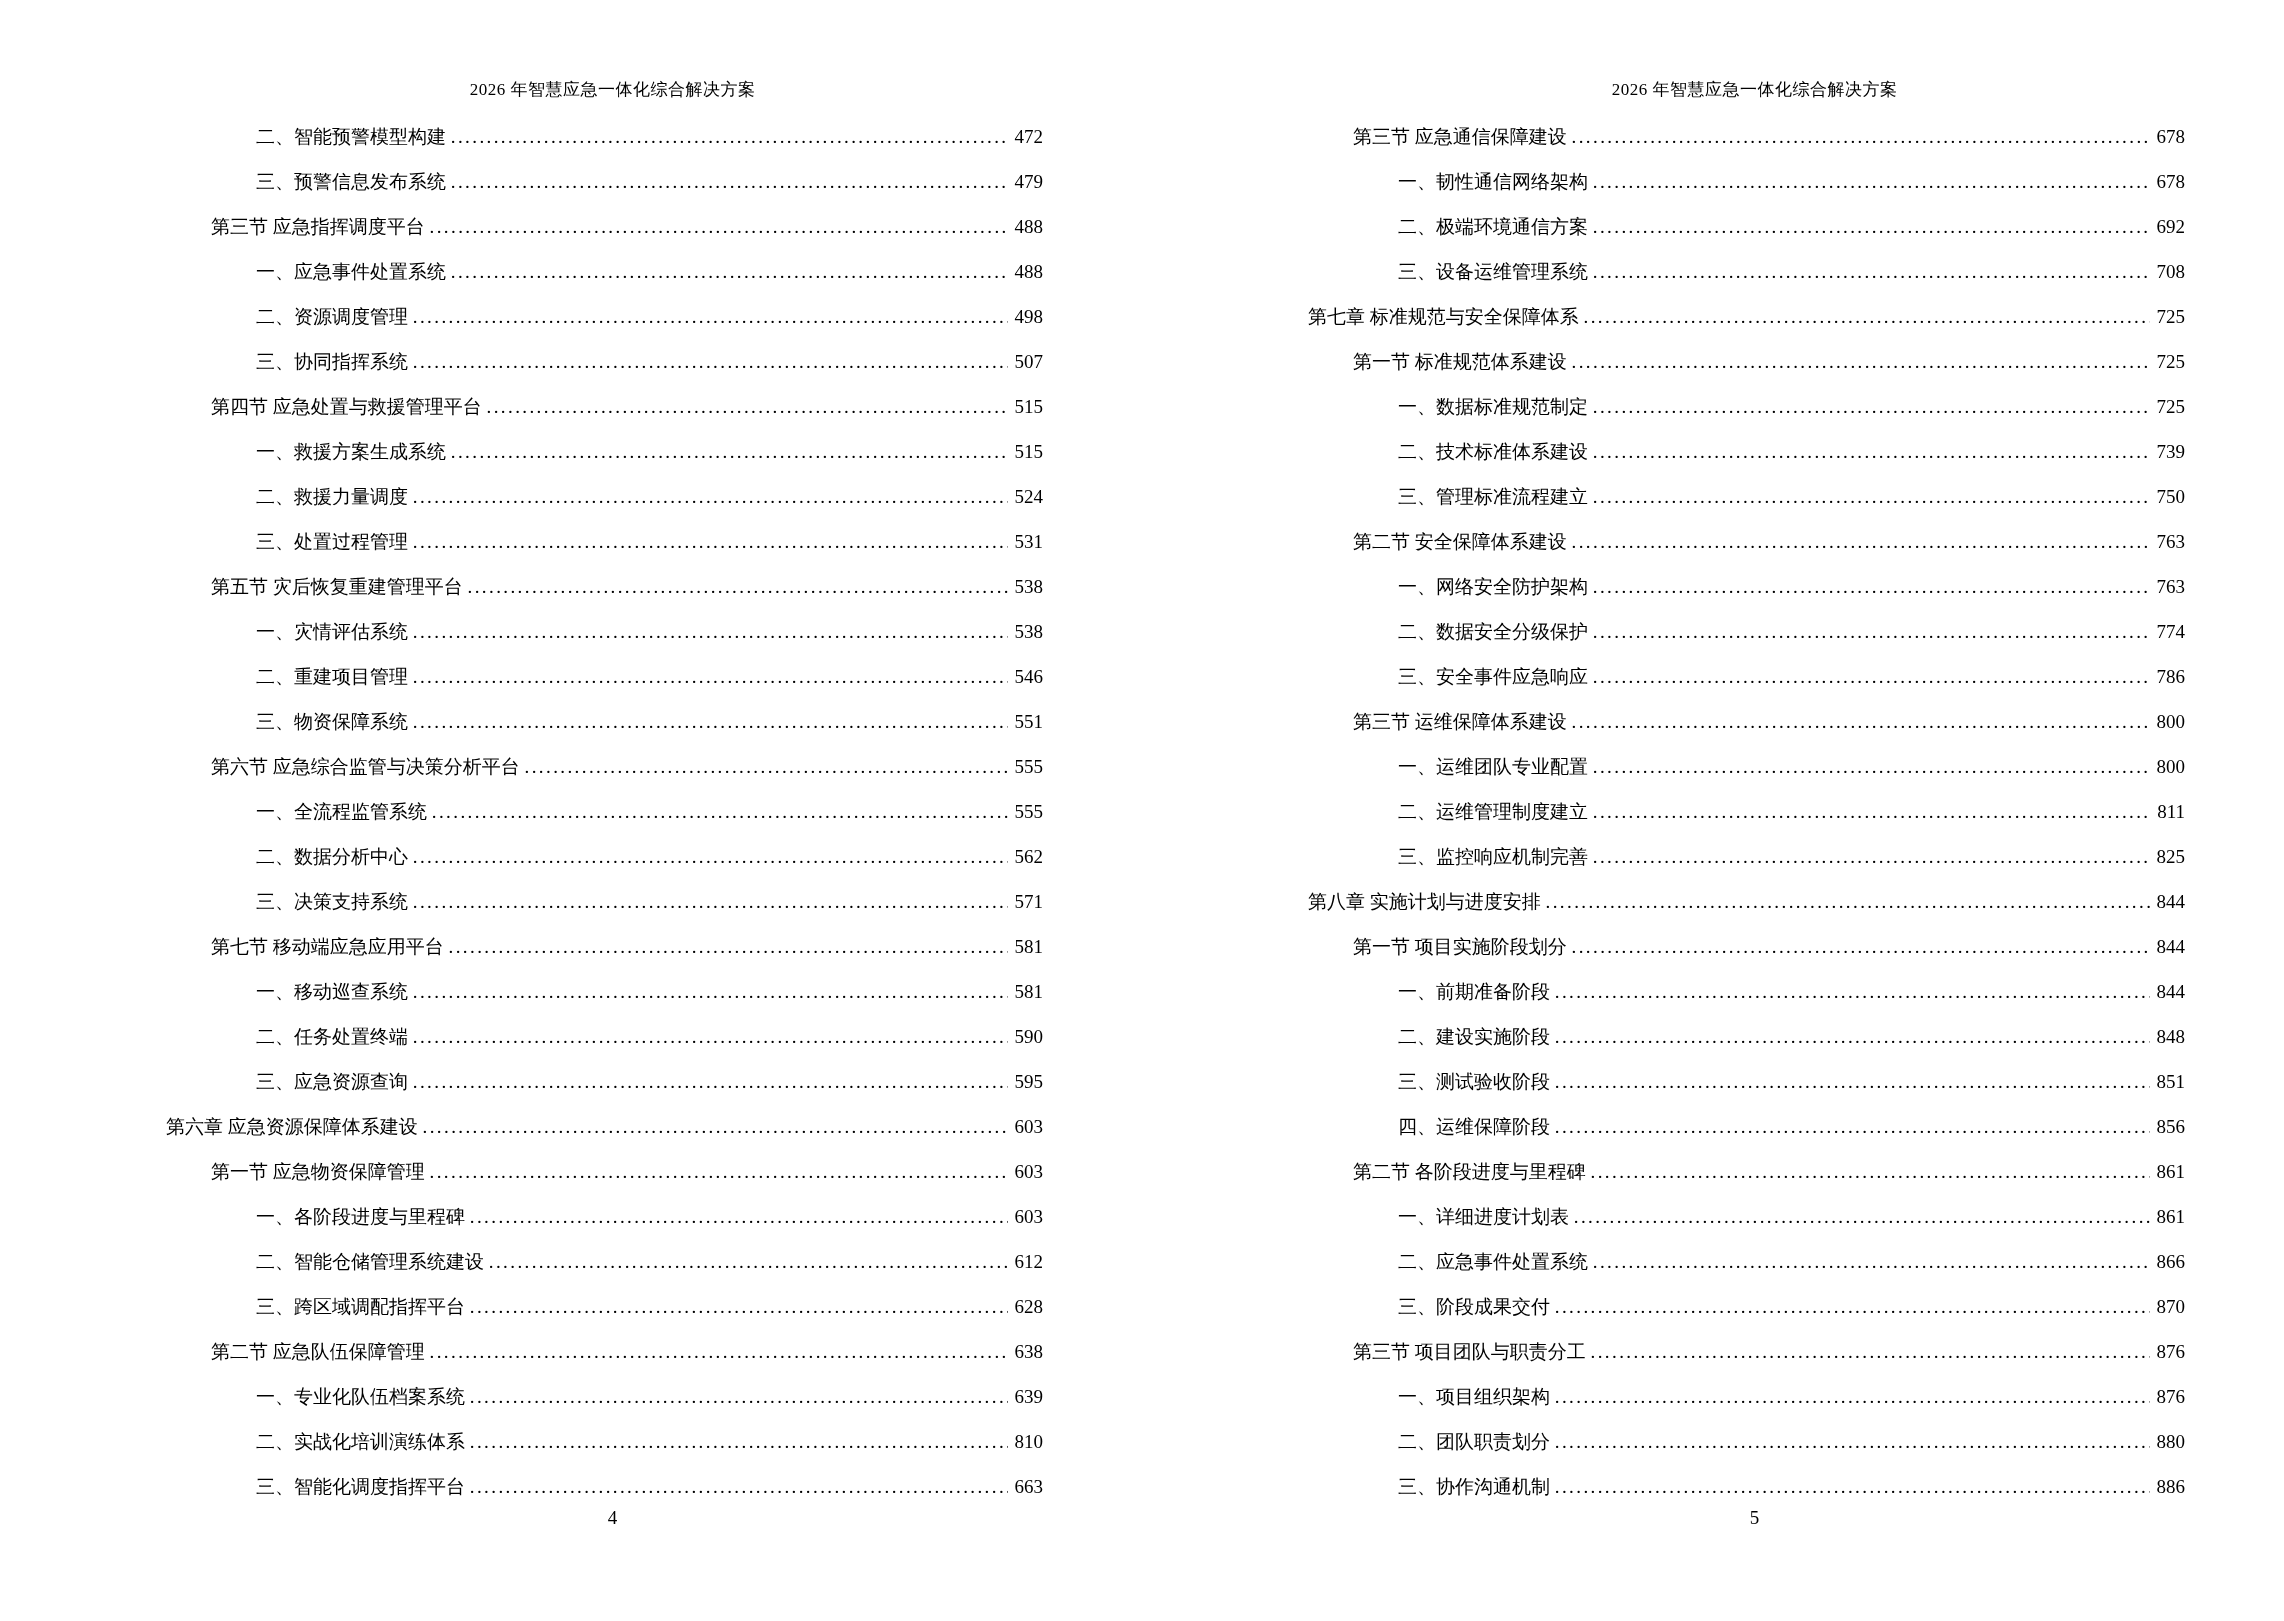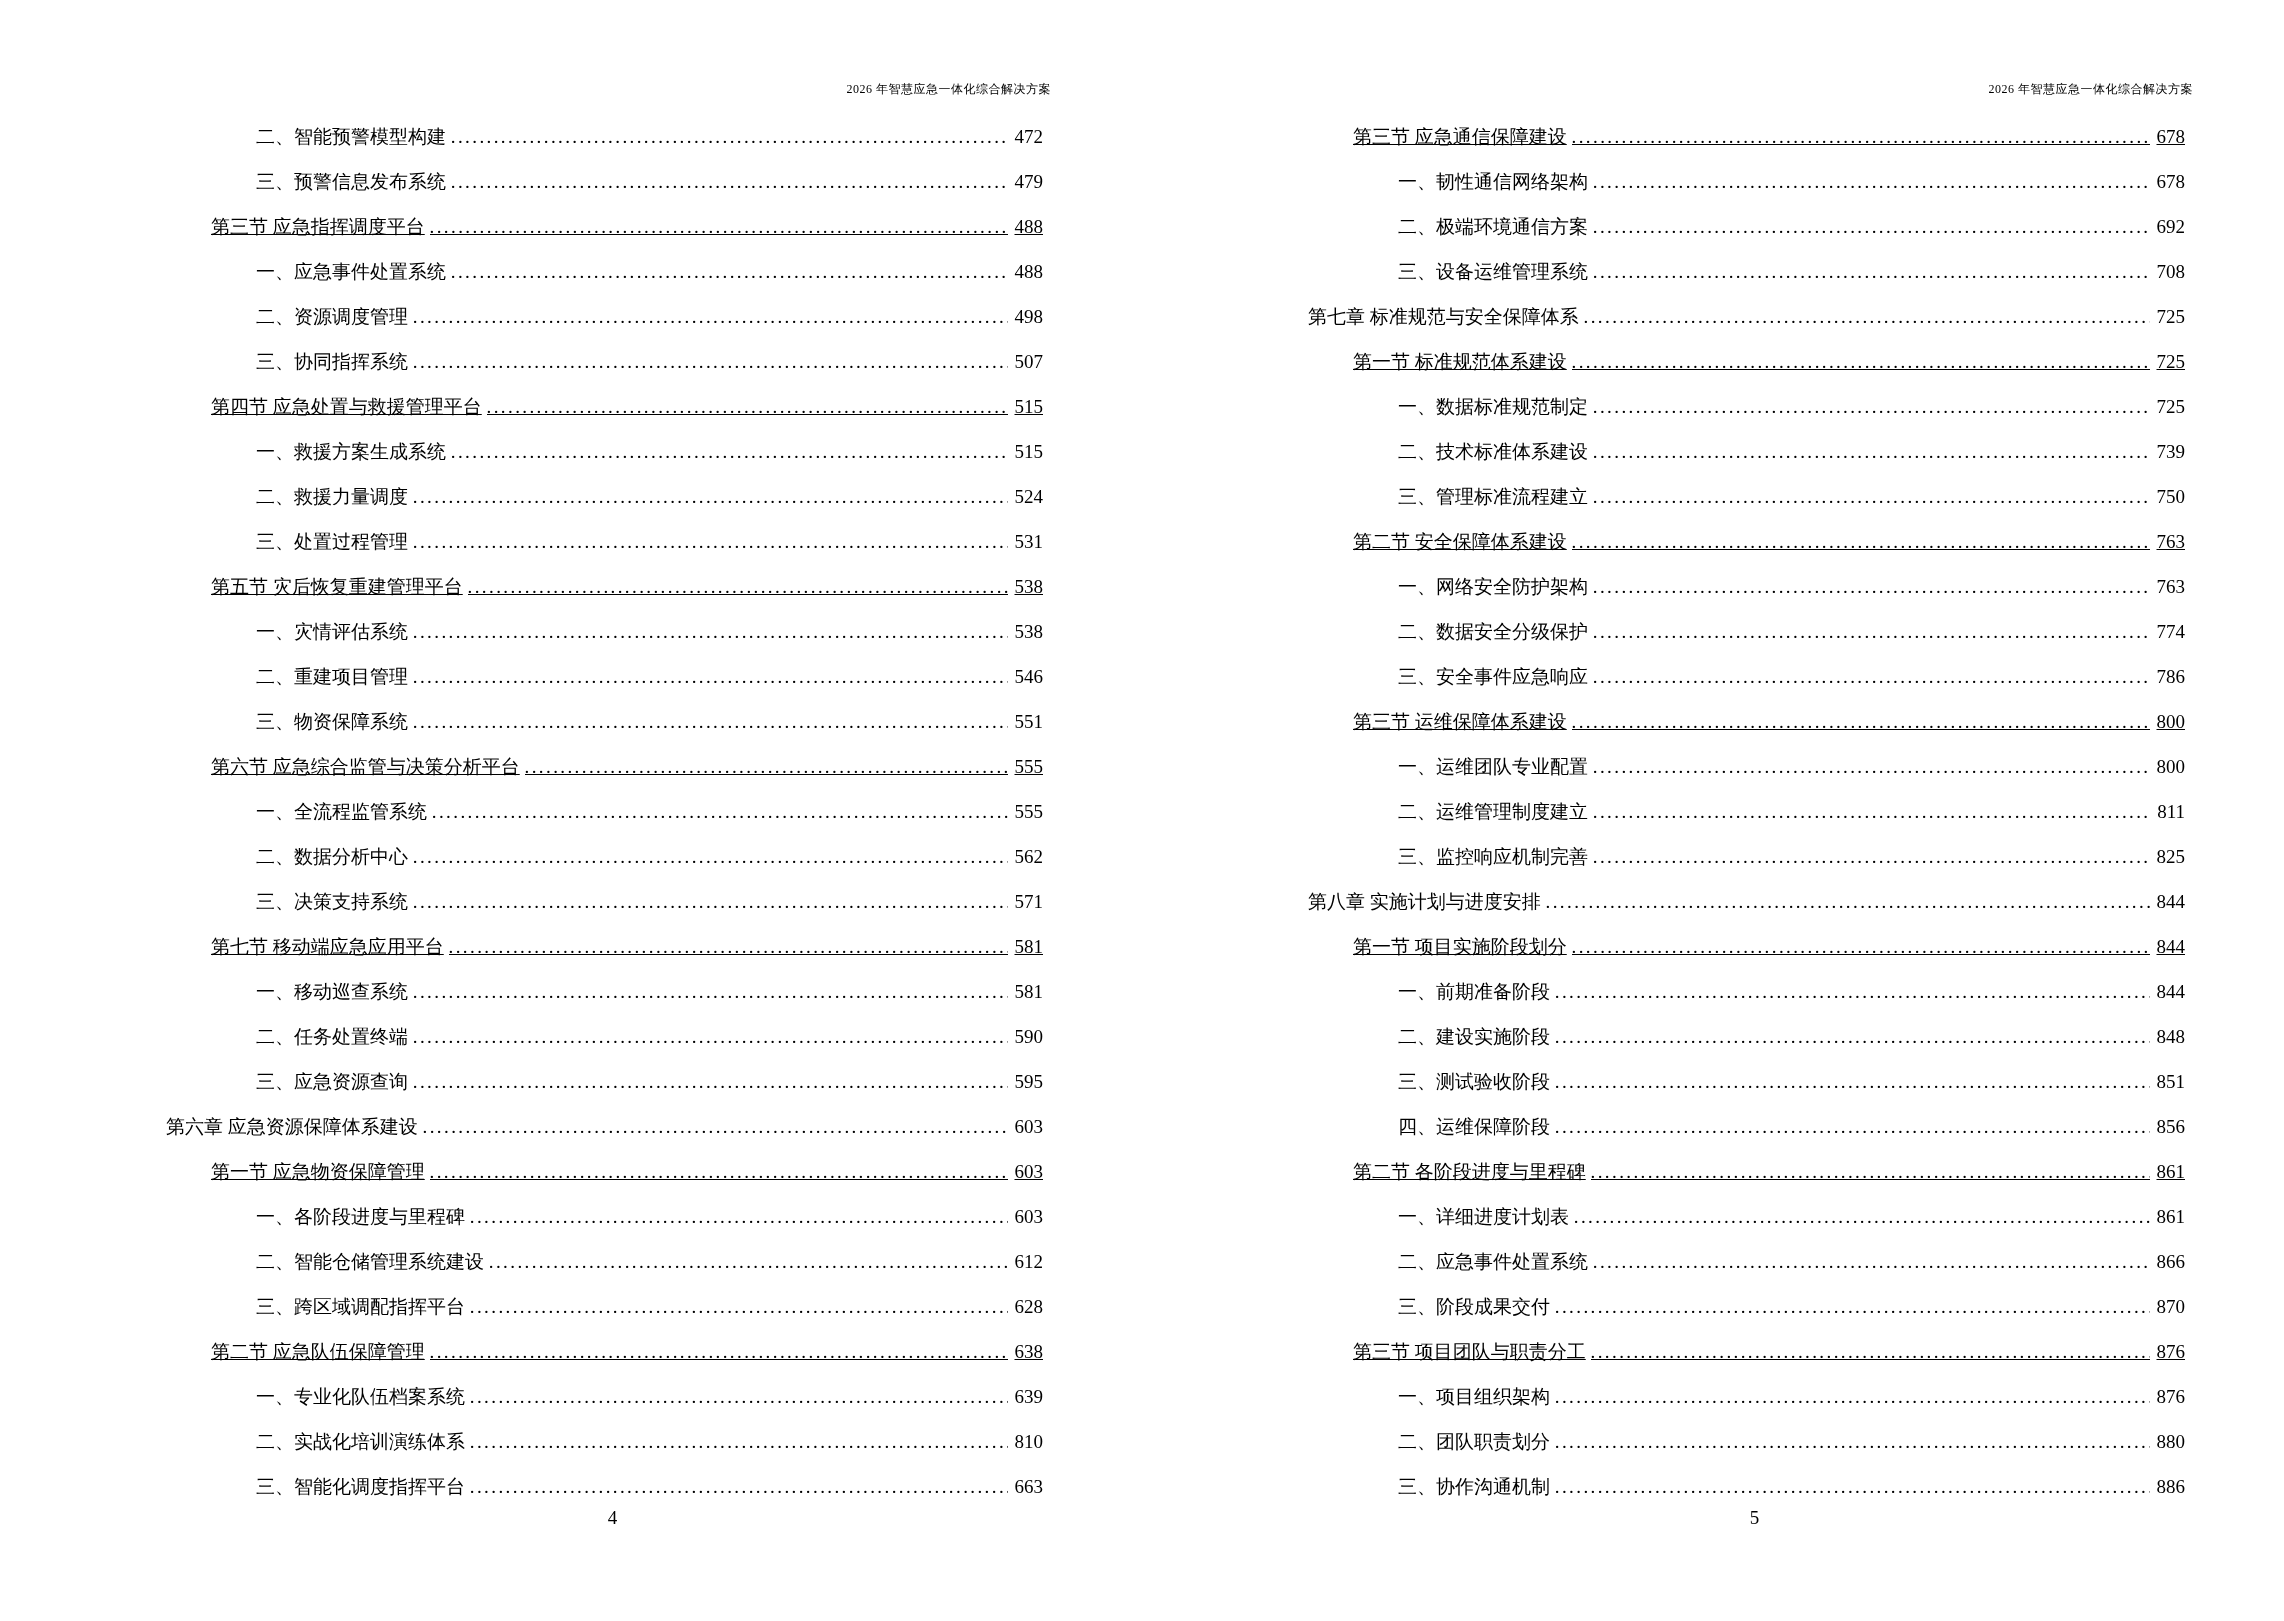--- a/index.html
+++ b/index.html
@@ -22,42 +22,42 @@
     width: 1142px;
     height: 1622px;
     background: #ffffff;
     overflow: hidden;
   }
   .page-header {
     position: absolute;
     top: 78px;
     left: 174px;
     width: 877px;
-    text-align: right;
-    font-size: 12px;
+    text-align: center;
+    font-size: 17px;
     line-height: 23px;
     letter-spacing: 0.5px;
     white-space: nowrap;
   }
   .toc {
     position: absolute;
     top: 114px;
     left: 166px;
     width: 877px;
   }
   .row {
     display: flex;
     align-items: baseline;
     height: 45px;
     font-size: 19px;
     line-height: 45px;
     white-space: nowrap;
   }
   .row.lvl-chapter { padding-left: 0px; align-items: flex-end; }
-  .row.lvl-section { padding-left: 45px; text-decoration: underline; }
+  .row.lvl-section { padding-left: 45px; }
   .row.lvl-item    { padding-left: 90px; }
   .row .t {
     flex: 0 0 auto;
     margin-right: 4.8px;
   }
   .row .dots {
     flex: 1 1 auto;
     overflow: hidden;
     letter-spacing: 2.4px;
     margin-right: 6.7px;

